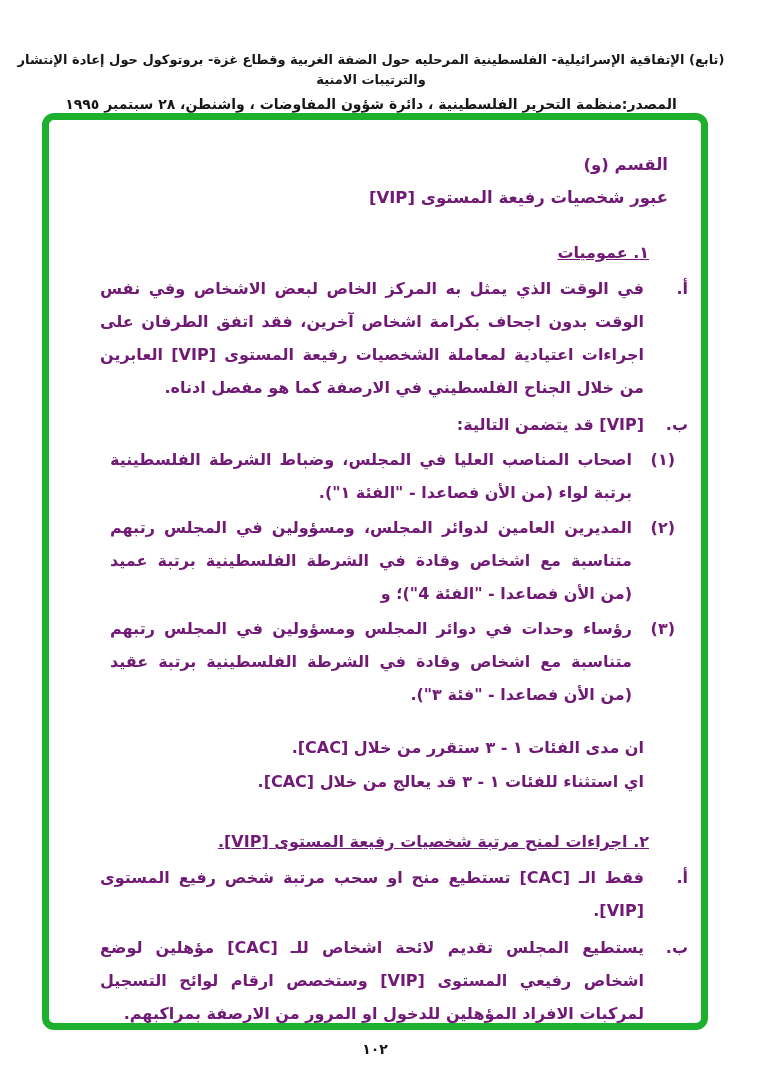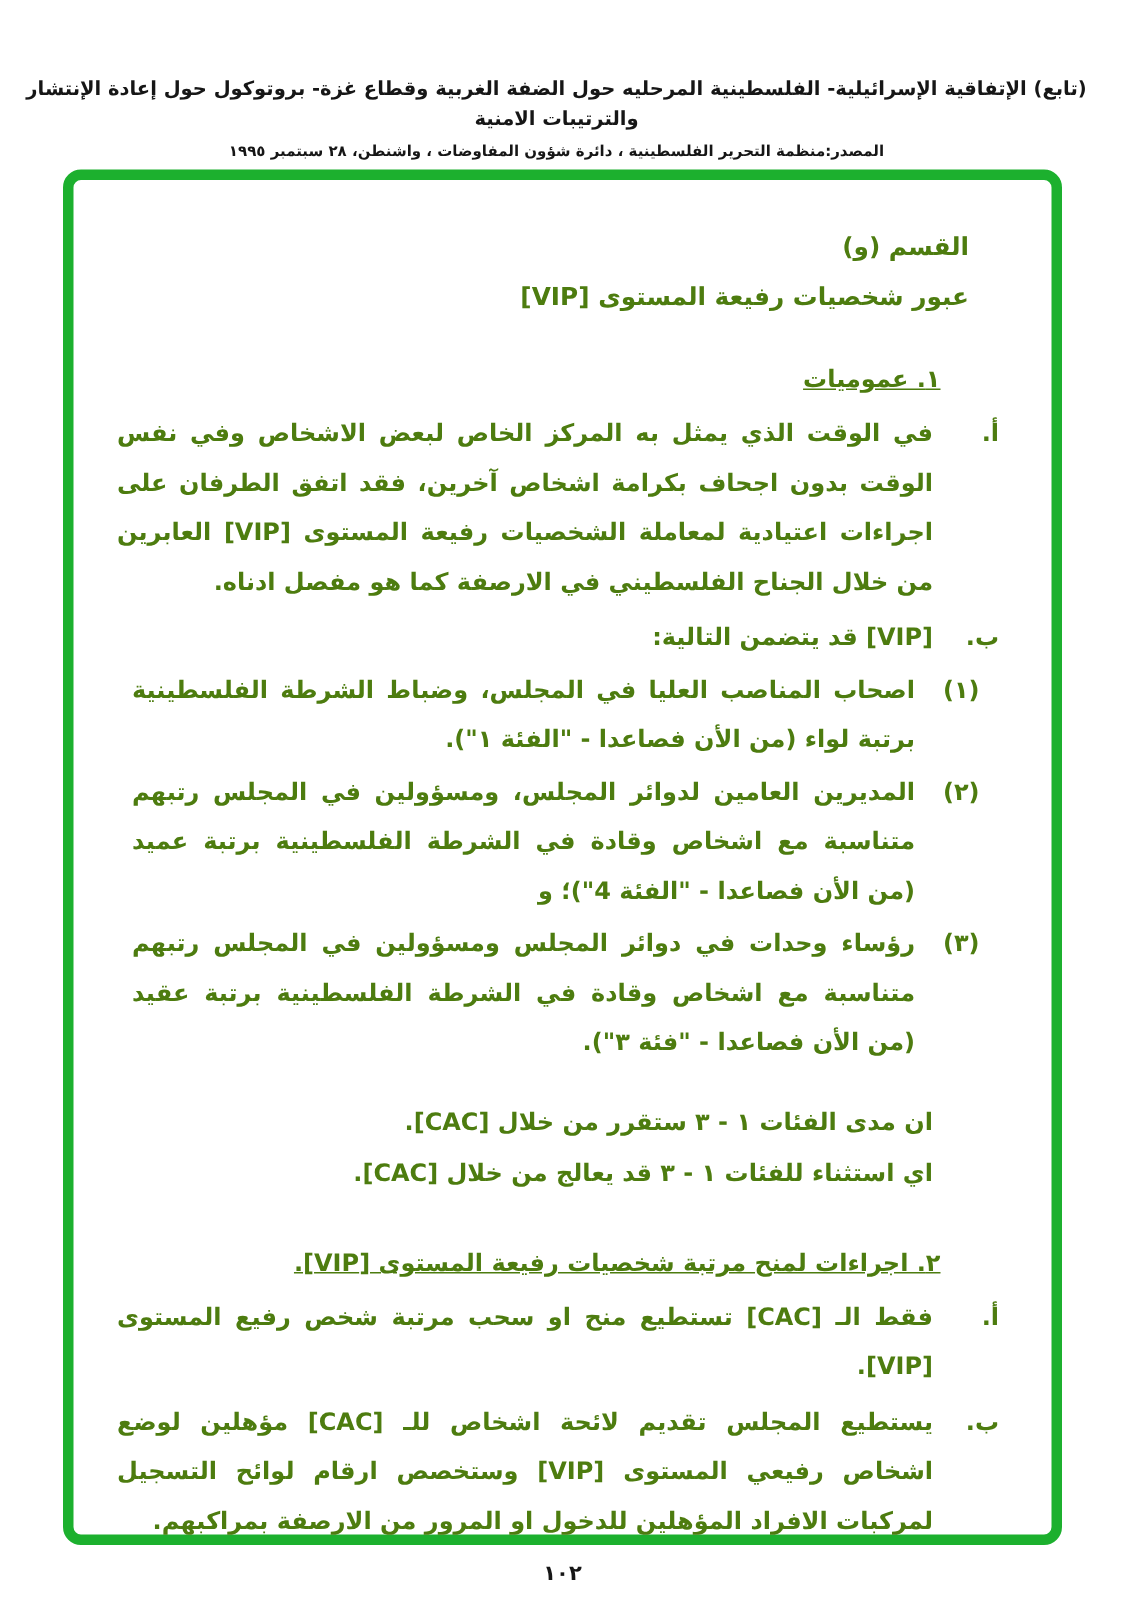--- a/index.html
+++ b/index.html
@@ -9,32 +9,32 @@
     position: relative;
     overflow: hidden;
     font-family: "DejaVu Sans", sans-serif;
     color: #161616;
   }
   .header {
     position: absolute; top: 50px; left: 12px; right: 28px;
     text-align: center; direction: rtl; font-weight: bold;
   }
   .header-line1 { font-size: 13px; line-height: 20px; }
-  .header-line2 { font-size: 10px; margin-top: 6px; }
+  .header-line2 { font-size: 14px; margin-top: 6px; }
   .frame {
     position: absolute; left: 42px; top: 113px;
     width: 666px; height: 917px;
     box-sizing: border-box;
     border: 7px solid var(--frame-color, #1cb02e);
     border-radius: 12px;
     background: transparent;
   }
   .doc {
-    position: absolute; left: 32px; top: 120px; width: 652px;
-    direction: rtl; font-weight: bold; font-size: 16px; color: #4d7c0f;
+    position: absolute; left: 54px; top: 120px; width: 652px;
+    direction: rtl; font-weight: bold; font-size: 16px; color: #701a75;
   }
   .title-block { margin: 28px 38px 0 0; font-size: 16.5px; line-height: 33px; }
   .s-heading {
     text-decoration: underline;
     font-size: 16px; line-height: 26px;
     margin: 26px 57px 2px 0;
   }
   .li1 { display: flex; margin: 4px 18px 0 46px; line-height: 33px; }
   .li1 > .marker { flex: 0 0 44px; }
   .li1 > .text { flex: 1 1 auto; text-align: justify; }

